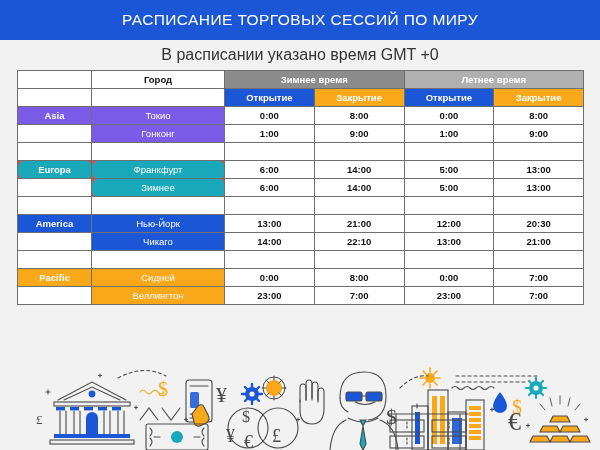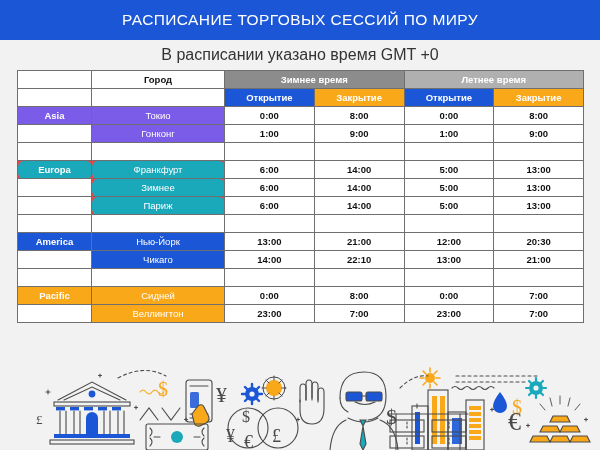--- a/index.html
+++ b/index.html
@@ -146,28 +146,20 @@
             <td class="val">13:00</td>
           </tr>
           <tr>
             <td class="blank-cell"></td>
             <td class="europa city-label">Зимнее</td>
             <td class="val">6:00</td>
             <td class="val">14:00</td>
             <td class="val">5:00</td>
             <td class="val">13:00</td>
           </tr>
-          <tr>
-            <td class="blank-cell"></td>
-            <td class="europa city-label">Париж</td>
-            <td class="val">6:00</td>
-            <td class="val">14:00</td>
-            <td class="val">5:00</td>
-            <td class="val">13:00</td>
-          </tr>
           <tr class="spacer-row">
             <td></td>
             <td></td>
             <td></td>
             <td></td>
             <td></td>
             <td></td>
           </tr>
           <tr>
             <td class="america reg-label">America</td>

